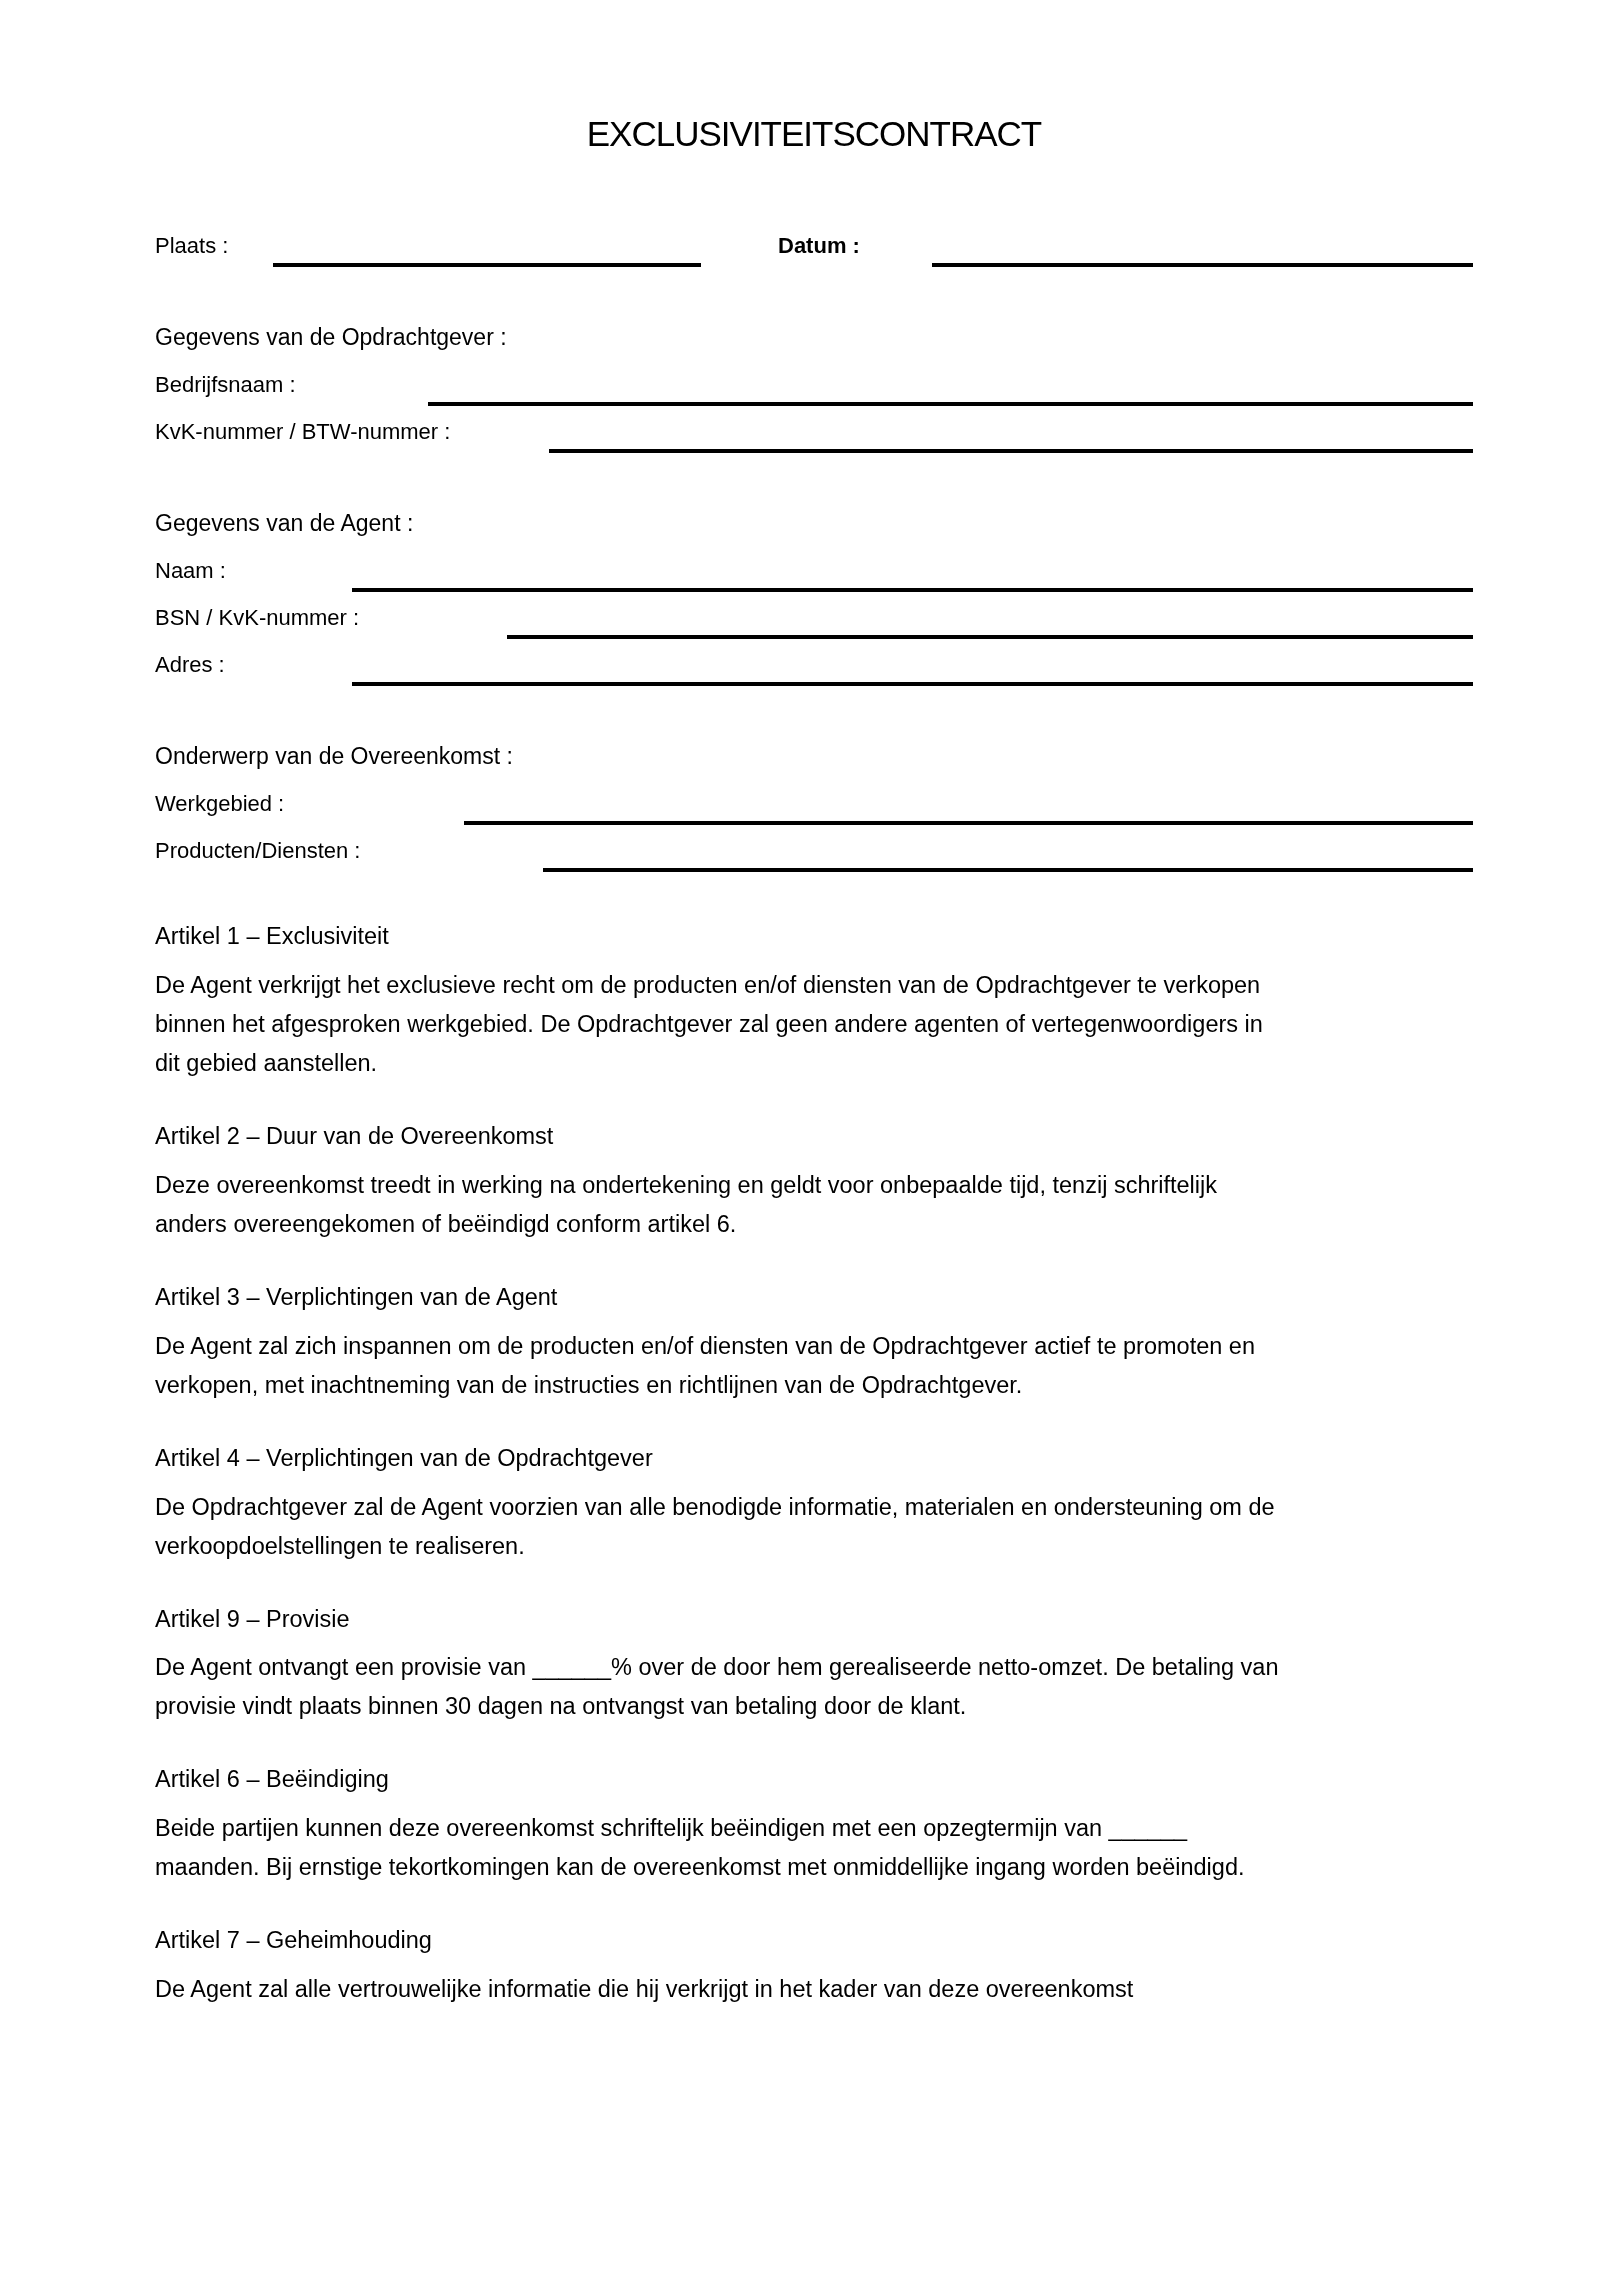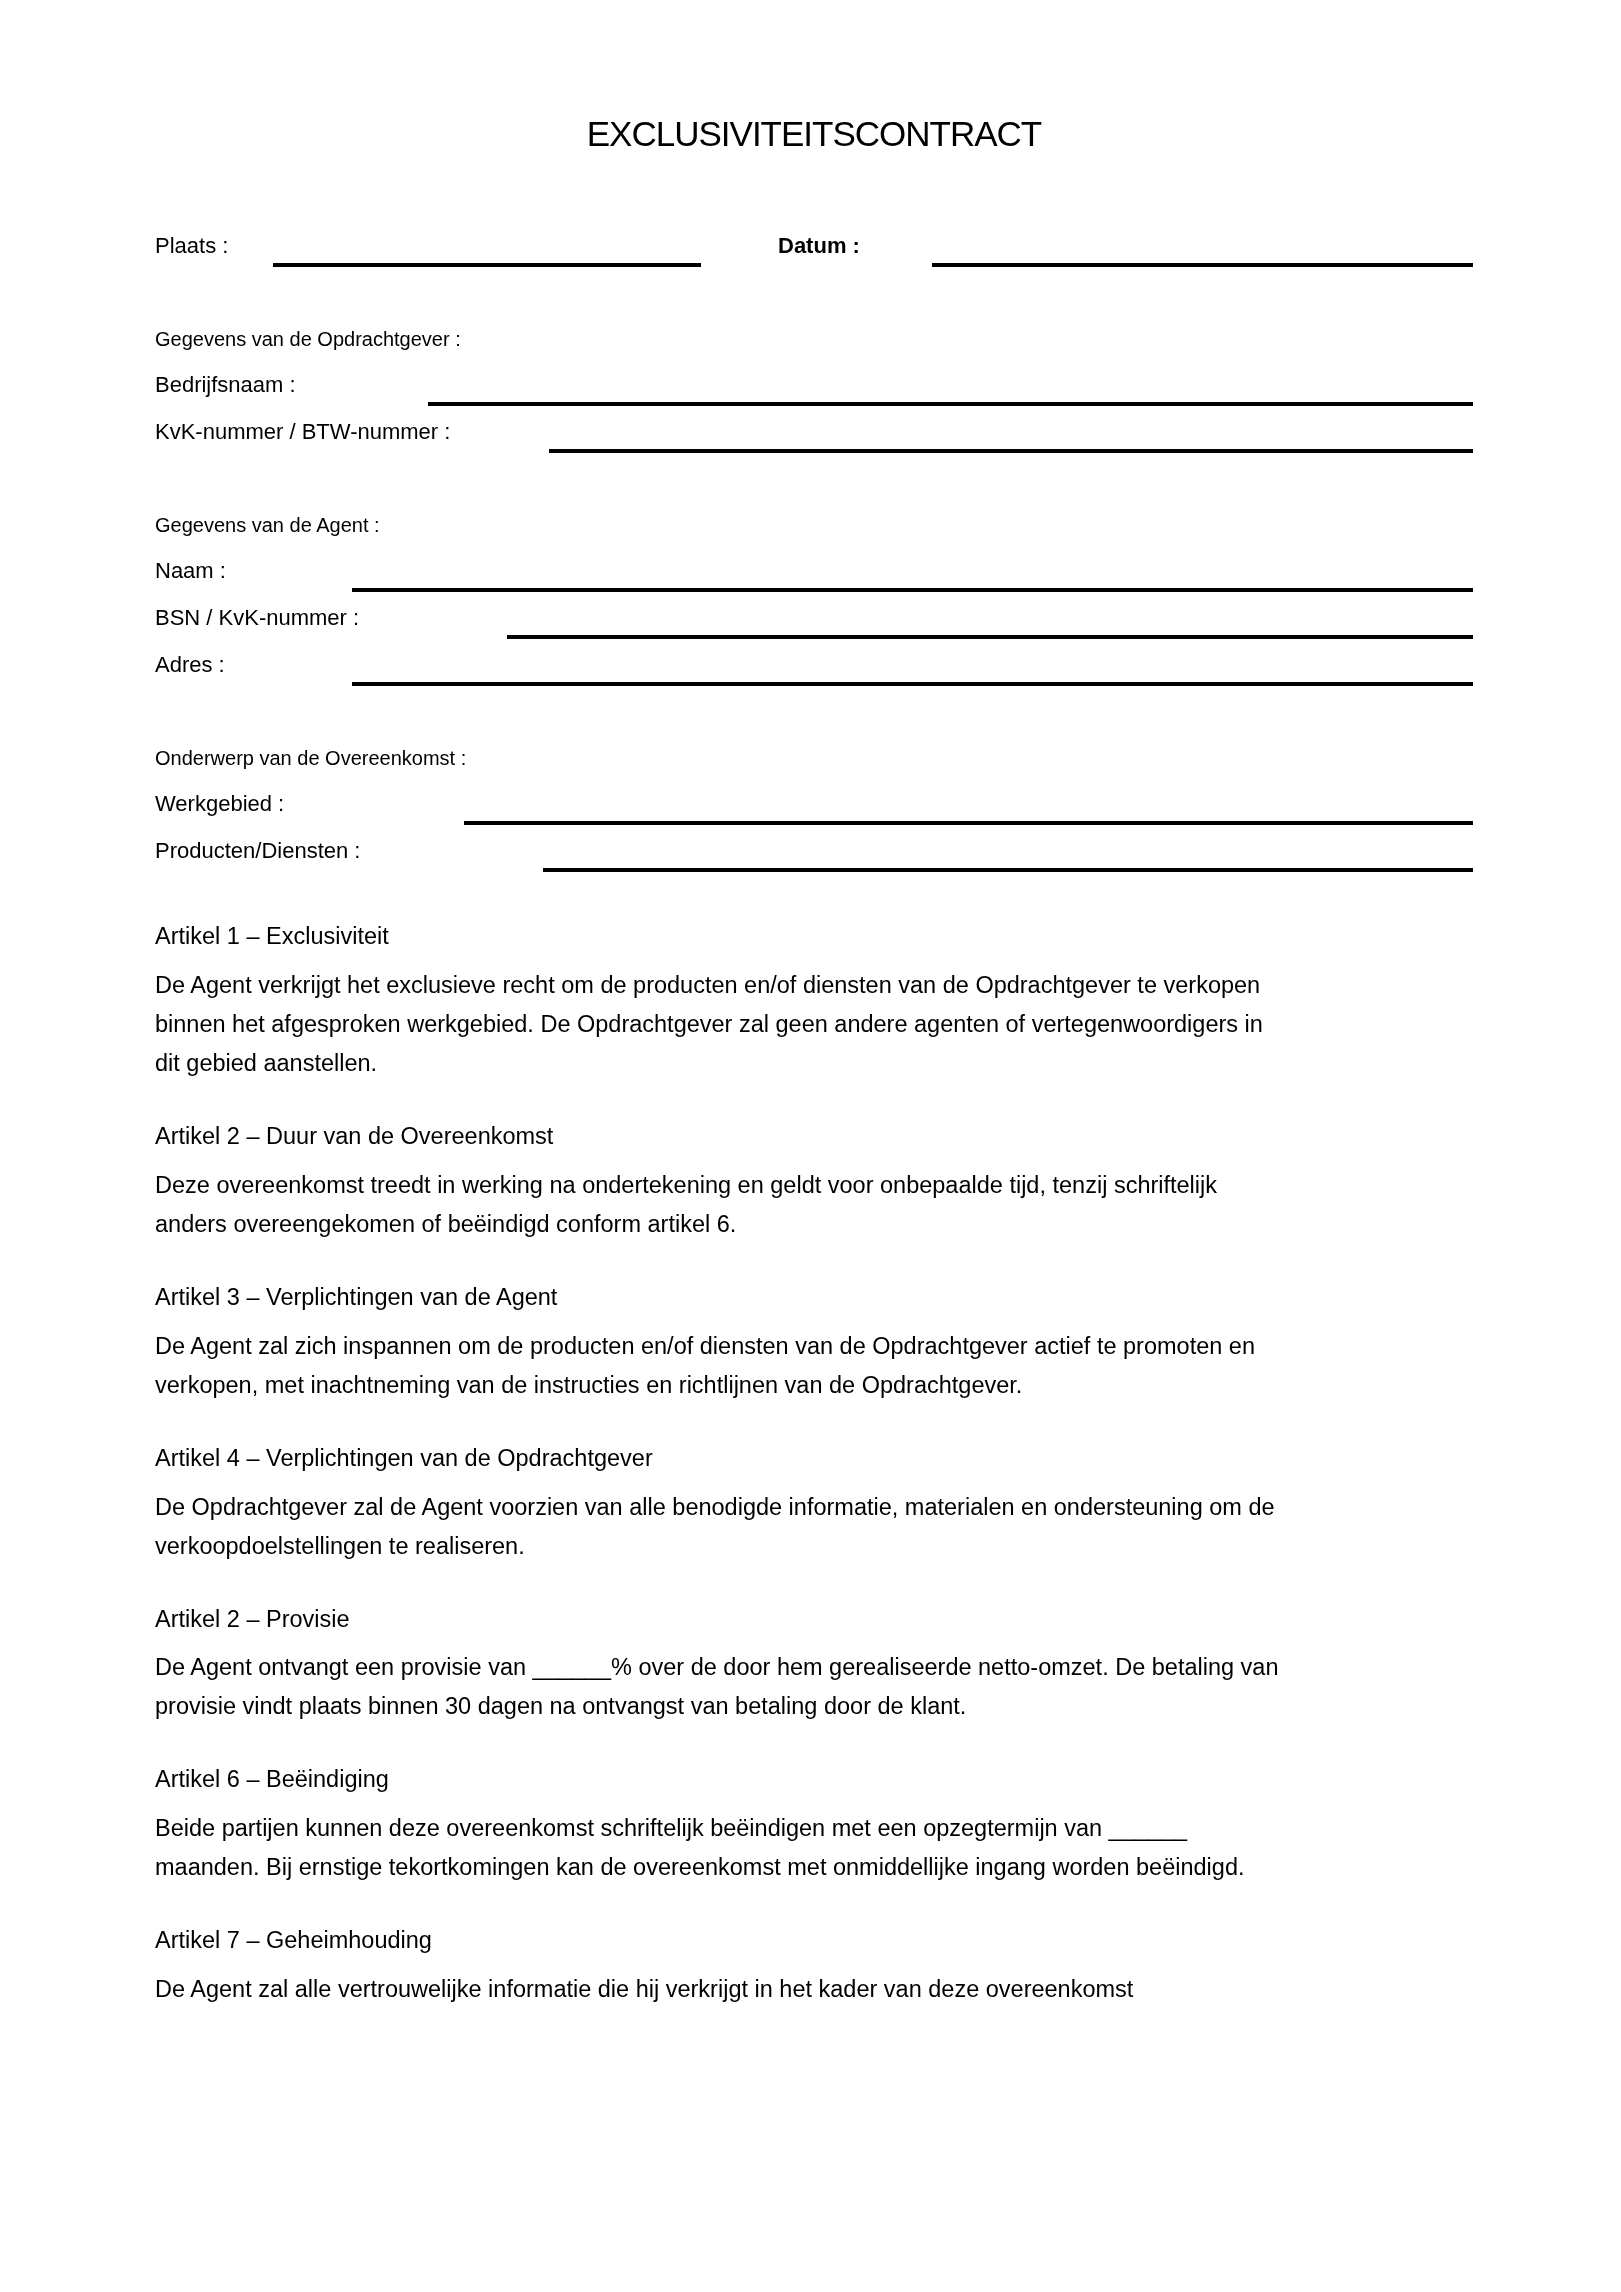--- a/index.html
+++ b/index.html
@@ -46,21 +46,21 @@
     position: absolute;
     bottom: 0;
     height: 3.9px;
     background: #000;
   }
   .row-top { margin-top: 63px; }
   .section { margin-top: 45px; }
   .sec-heading {
     position: relative;
     height: 47px;
-    font-size: 20px;
+    font-size: 23px;
     font-weight: 400;
   }
   .sec-heading span {
     position: absolute;
     bottom: 7.8px;
     left: 0;
     white-space: nowrap;
   }
   .articles { margin-top: 41px; }
   .article { margin-top: 30px; }
@@ -154,21 +154,21 @@
       <h2>Artikel 3 – Verplichtingen van de Agent</h2>
       <p>De Agent zal zich inspannen om de producten en/of diensten van de Opdrachtgever actief te promoten en
 verkopen, met inachtneming van de instructies en richtlijnen van de Opdrachtgever.</p>
     </div>
     <div class="article">
       <h2>Artikel 4 – Verplichtingen van de Opdrachtgever</h2>
       <p>De Opdrachtgever zal de Agent voorzien van alle benodigde informatie, materialen en ondersteuning om de
 verkoopdoelstellingen te realiseren.</p>
     </div>
     <div class="article">
-      <h2>Artikel 2 – Provisie</h2>
+      <h2>Artikel 9 – Provisie</h2>
       <p>De Agent ontvangt een provisie van ______% over de door hem gerealiseerde netto-omzet. De betaling van
 provisie vindt plaats binnen 30 dagen na ontvangst van betaling door de klant.</p>
     </div>
     <div class="article">
       <h2>Artikel 6 – Beëindiging</h2>
       <p>Beide partijen kunnen deze overeenkomst schriftelijk beëindigen met een opzegtermijn van ______
 maanden. Bij ernstige tekortkomingen kan de overeenkomst met onmiddellijke ingang worden beëindigd.</p>
     </div>
     <div class="article">
       <h2>Artikel 7 – Geheimhouding</h2>

